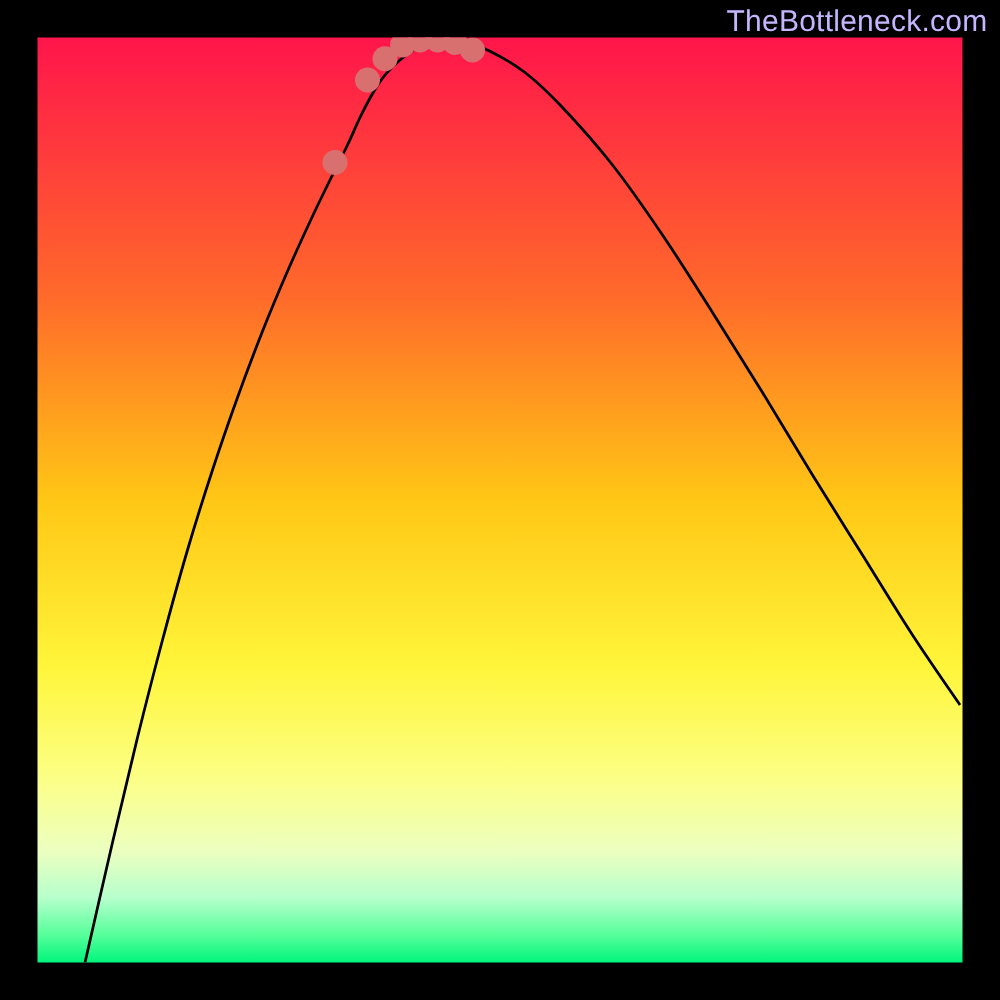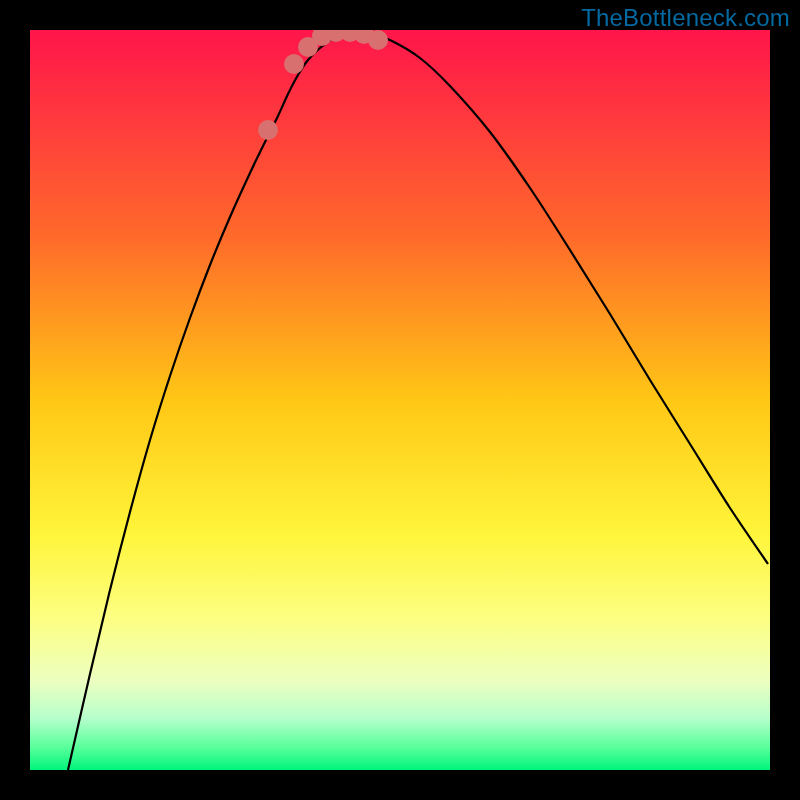--- a/index.html
+++ b/index.html
@@ -26,21 +26,21 @@
       #ecffc0 88%,
       #b6ffcc 93%,
       #57ff9a 97%,
       #00f57c 100%
     );
   }
   .watermark {
     position: absolute;
     top: 4px;
     right: 10px;
-    color: #0369a1;
+    color: #c4b5fd;
     font-size: 24px;
     font-weight: 500;
     letter-spacing: 0.2px;
     z-index: 10;
   }
   svg {
     position: absolute;
     left: 0;
     top: 0;
   }

